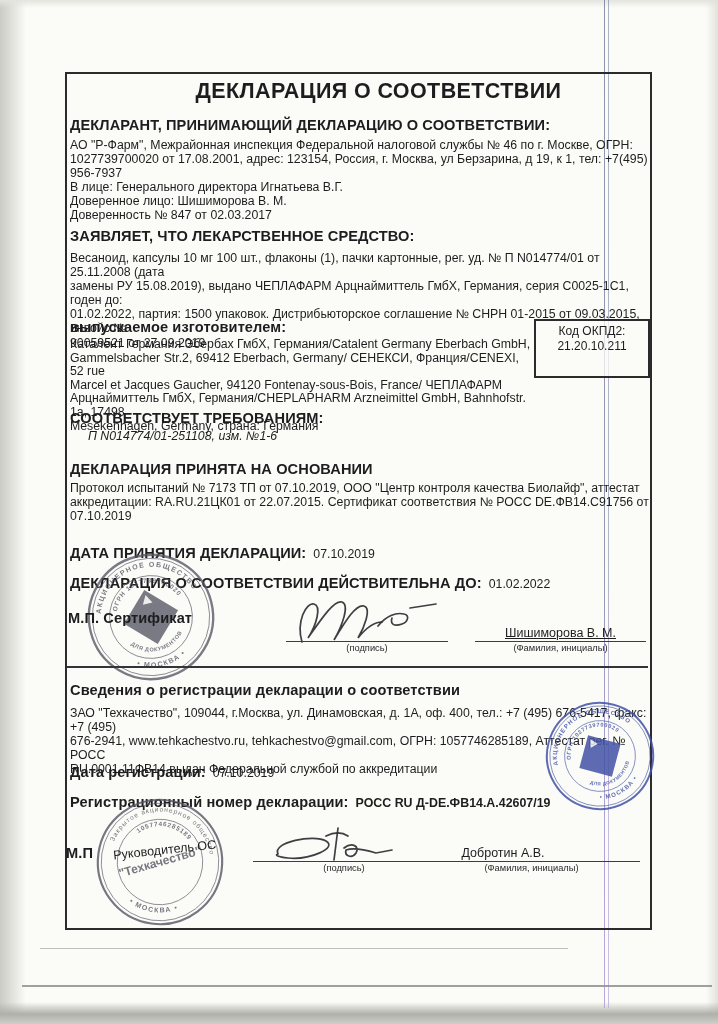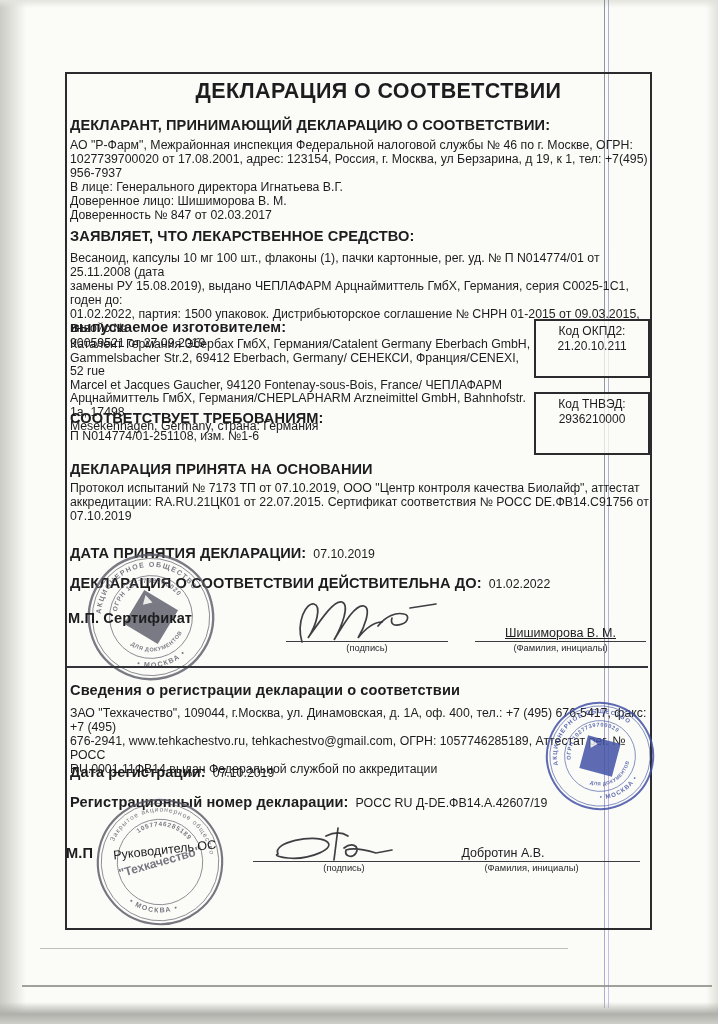--- a/index.html
+++ b/index.html
@@ -22,21 +22,21 @@
   .hline.a{left:40px;top:948px;width:528px;opacity:.6;}
   .hline.b{left:22px;top:985px;width:690px;opacity:.8;height:2px;background:#8b8b84;}
   
   .doc-box{position:absolute;left:65px;top:72px;width:583px;height:854px;
            border:2px solid #2b2b2e;background:transparent;}
   .abs{position:absolute;}
   .title{left:65px;top:79px;width:587px;text-align:center;font-size:21.5px;font-weight:bold;letter-spacing:.4px;margin-left:20px;}
   .h1{font-size:14.6px;font-weight:bold;letter-spacing:.1px;}
   .body-txt{font-size:12.3px;line-height:14.1px;white-space:pre-line;}
   .val{font-size:12.3px;font-weight:normal;margin-left:7px;}
-  .val.bold{font-weight:normal;font-size:12.4px;}
+  .val.bold{font-weight:bold;font-size:12.4px;}
   .code-box{border:2px solid #2b2b2e;text-align:center;font-size:12px;line-height:14.5px;padding-top:3px;background:rgba(251,251,247,.75);}
   .divider{left:67px;top:666px;width:581px;height:2px;background:#33333a;}
   .sig-line{border-top:1.4px solid #3c3c42;font-size:9.3px;text-align:center;color:#2a2a2e;padding-top:1px;}
   .name-txt{font-size:12.5px;}
   .stamp{color:#565664;}
   .stamp-blue{color:var(--accent,#4353a6);}
   .stamp text{fill:currentColor;}
   .stamp .ring{font-size:7.2px;font-weight:bold;letter-spacing:1.4px;text-anchor:middle;font-family:"Liberation Sans",sans-serif;}
   .stamp .ring.small{font-size:6.6px;letter-spacing:.8px;}
   .stamp .ring.tiny{font-size:5.6px;letter-spacing:.6px;}
@@ -81,27 +81,23 @@
   <div class="abs body-txt" style="left:70px;top:338px;width:465px;line-height:13.6px;">Каталент Германия Эбербах ГмбХ, Германия/Catalent Germany Eberbach GmbH,
 Gammelsbacher Str.2, 69412 Eberbach, Germany/ СЕНЕКСИ, Франция/CENEXI, 52 rue
 Marcel et Jacques Gaucher, 94120 Fontenay-sous-Bois, France/ ЧЕПЛАФАРМ
 Арцнаймиттель ГмбХ, Германия/CHEPLAPHARM Arzneimittel GmbH, Bahnhofstr. 1a, 17498
 Mesekenhagen, Germany, страна: Германия</div>
 
   <div class="abs code-box" style="left:534px;top:319px;width:112px;height:52px;">
     <div>Код ОКПД2:</div>
     <div>21.20.10.211</div>
   </div>
-  <div class="abs code-box" style="left:534px;top:392px;width:112px;height:56px;">
-    <div>Код ТНВЭД:</div>
-    <div>2936210000</div>
-  </div>
 
   <div class="abs h1" style="left:70px;top:410px;">СООТВЕТСТВУЕТ ТРЕБОВАНИЯМ:</div>
-  <div class="abs body-txt" style="left:70px;top:429px;width:460px;">П N014774/01-251108, изм. №1-6</div>
+  <div class="abs body-txt" style="left:88px;top:429px;width:460px;font-style:italic;">П N014774/01-251108, изм. №1-6</div>
 
   <div class="abs h1" style="left:70px;top:461px;">ДЕКЛАРАЦИЯ ПРИНЯТА НА ОСНОВАНИИ</div>
   <div class="abs body-txt" style="left:70px;top:481px;width:580px;">Протокол испытаний № 7173 ТП от 07.10.2019, ООО "Центр контроля качества Биолайф", аттестат
 аккредитации: RA.RU.21ЦК01 от 22.07.2015. Сертификат соответствия № РОСС DE.ФВ14.C91756 от 07.10.2019</div>
 
   <div class="abs" style="left:70px;top:544px;">
     <span class="h1">ДАТА ПРИНЯТИЯ ДЕКЛАРАЦИИ:</span><span class="val">07.10.2019</span>
   </div>
   <div class="abs" style="left:70px;top:574px;">
     <span class="h1">ДЕКЛАРАЦИЯ О СООТВЕТСТВИИ ДЕЙСТВИТЕЛЬНА ДО:</span><span class="val">01.02.2022</span>

